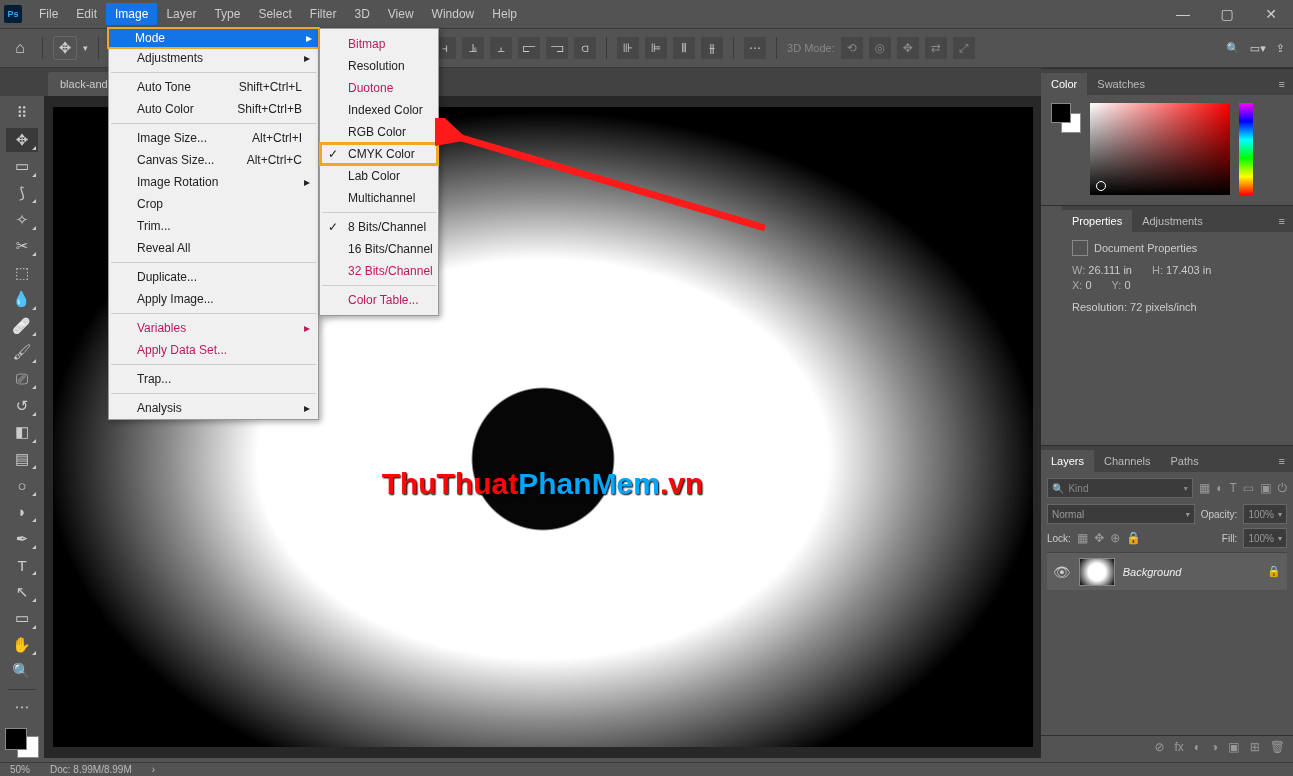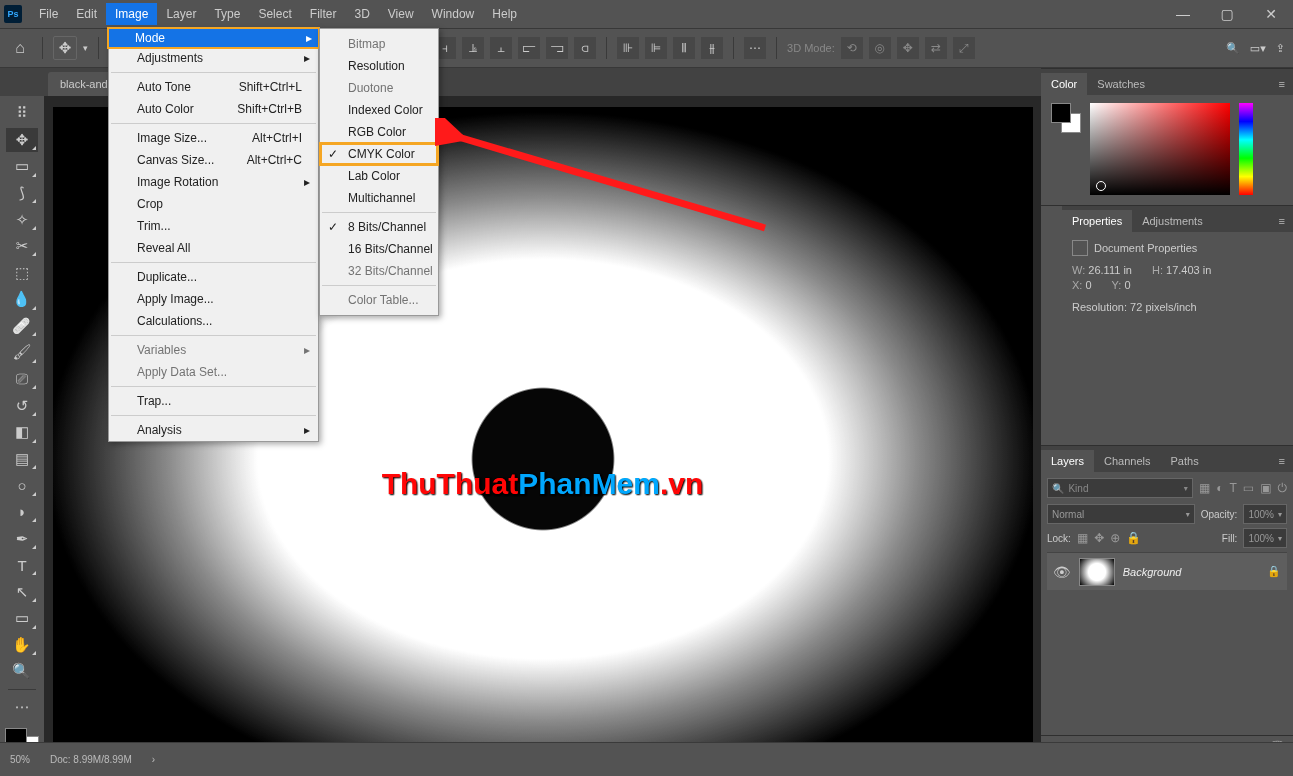--- a/index.html
+++ b/index.html
@@ -21,21 +21,21 @@
 .optionsbar .chk { width:12px;height:12px;border:1px solid #888;margin-right:3px;}
 .optionsbar .btn { width:22px;height:22px;background:#474747;display:flex;align-items:center;justify-content:center;font-size:12px;}
 .optionsbar .right { margin-left:auto; display:flex; gap:10px; align-items:center; }
 
 .doc-tabbar { height:28px; background:#424242; display:flex; align-items:flex-end; padding-left:48px; }
 .doc-tab { background:#535353; height:24px; padding:4px 12px; color:#ccc; font-size:11px; border-top-left-radius:3px;border-top-right-radius:3px; display:flex;align-items:center; gap:8px;}
 
 
 .dropdown { position:absolute; background:#f0f0f0; border:1px solid #999; box-shadow:2px 2px 6px rgba(0,0,0,.35); font-size:12px; color:#222; z-index:100; }
 .dropdown .row { display:flex; align-items:center; height:22px; padding:0 18px 0 28px; position:relative; white-space:nowrap; }
-.dropdown .row.dis { color:#737373; }
+.dropdown .row.dis { color:#be185d; }
 .dropdown .row .sc { position:absolute; right:16px; }
 .dropdown .row .arrow { position:absolute; right:8px; }
 .dropdown .row.hi { background:#1473e6; color:#fff; }
 .dropdown .sep-row { height:1px; background:#ccc; margin:3px 2px; }
 .dropdown .row .chk-mark { position:absolute; left:8px; }
 .dropdown.img-menu { left:108px; top:28px; width:211px; }
 .dropdown.img-menu .row:first-child { border:2px solid #f5a623; margin:-2px; outline:2px solid #f5a623; outline-offset:-2px; border:none;}
 .mode-hl { outline:3px solid #f5a623; outline-offset:-1px; }
 .dropdown.mode-menu { left:319px; top:28px; width:120px; padding:4px 0;}
 .cmyk-hl { outline:3px solid #f5a623; outline-offset:-2px; }
@@ -89,21 +89,21 @@
 .layers-panel .blend-row { display:flex; align-items:center; gap:6px; margin-bottom:4px; font-size:10px;}
 .layers-panel .blend-row .combo{ background:#3b3b3b;border:1px solid #666;height:20px;padding:0 4px;color:#999;display:flex;align-items:center;}
 .layers-panel .layer { display:flex; align-items:center; height:38px; background:#5e5e5e; border-top:1px solid #444; gap:8px; padding:0 6px;}
 .layers-panel .eye { font-size:14px;}
 .layers-panel .thumb { width:36px;height:28px;background:radial-gradient(circle,#fff 40%,#000 100%); border:1px solid #888;}
 .layers-panel .lname { font-style:italic; color:#eee; font-size:11px;}
 .layers-panel .lock { margin-left:auto; color:#aaa;}
 .layers-footer { display:flex; justify-content:flex-end; gap:10px; padding:4px 8px; color:#999; font-size:12px; border-top:1px solid #2f2f2f;}
 
 
-.statusbar { position:absolute; left:0; right:0; bottom:0; height:34px; background:#535353; color:#bbb; font-size:10px; display:flex; align-items:center; padding:0 10px; gap:20px; border-top:1px solid #3a3a3a;}
+.statusbar { position:absolute; left:0; right:0; bottom:0; height:14px; background:#535353; color:#bbb; font-size:10px; display:flex; align-items:center; padding:0 10px; gap:20px; border-top:1px solid #3a3a3a;}
 .statusbar .chev{font-size:10px;}
 </style>
 </head>
 <body>
 
 <div class="titlebar">
   <div class="ps-logo">Ps</div>
   <div class="menubar">
     <div>File</div>
     <div>Edit</div>
@@ -179,21 +179,20 @@
     <div class="sep-row"></div>
     <div class="row">Image Size...<span class="sc">Alt+Ctrl+I</span></div>
     <div class="row">Canvas Size...<span class="sc">Alt+Ctrl+C</span></div>
     <div class="row">Image Rotation<span class="arrow">▸</span></div>
     <div class="row">Crop</div>
     <div class="row">Trim...</div>
     <div class="row">Reveal All</div>
     <div class="sep-row"></div>
     <div class="row">Duplicate...</div>
     <div class="row">Apply Image...</div>
-    <div class="row">Calculations...</div>
     <div class="sep-row"></div>
     <div class="row dis">Variables<span class="arrow">▸</span></div>
     <div class="row dis">Apply Data Set...</div>
     <div class="sep-row"></div>
     <div class="row">Trap...</div>
     <div class="sep-row"></div>
     <div class="row">Analysis<span class="arrow">▸</span></div>
   </div>
 
 <div class="dropdown mode-menu" id="mode-menu">

